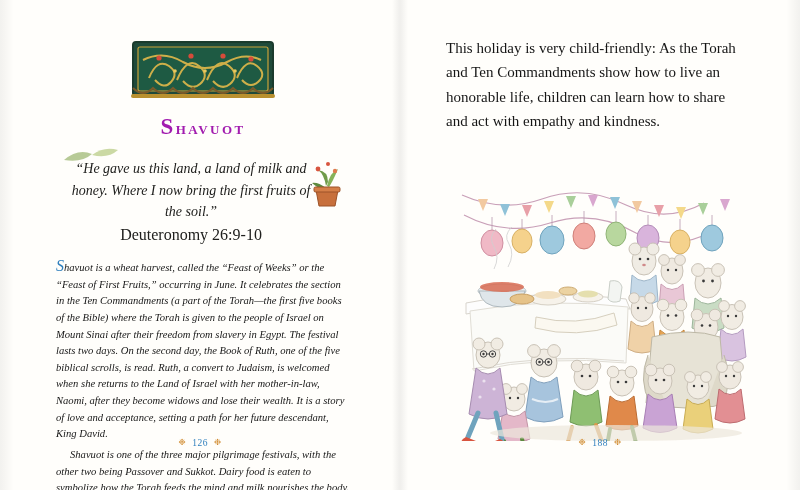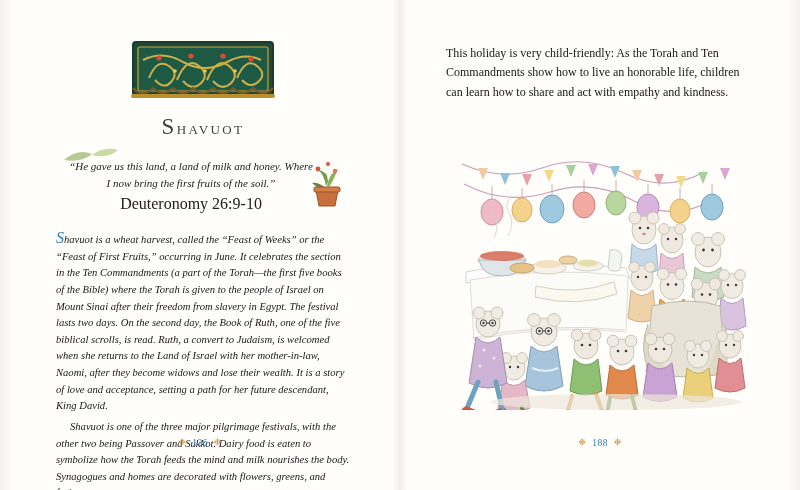--- a/index.html
+++ b/index.html
@@ -57,40 +57,41 @@
     width: 148px;
     height: 62px;
     margin: 4px auto 0;
     position: relative;
   }
   .ornament svg { display: block; }
 
   
   .chapter-title {
     text-align: center;
-    color: #404040;
+    color: #a21caf;
     font-family: "Liberation Serif", serif;
     font-size: 19px;
     letter-spacing: 2.4px;
     margin-top: 14px;
     font-variant: small-caps;
+    font-weight: bold;
   }
   .chapter-title .cap {
     font-size: 23px;
   }
 
   
   .quote-wrap {
     margin: 18px 0 0 0;
     position: relative;
     min-height: 58px;
   }
   .quote {
     font-style: italic;
-    font-size: 11px;
+    font-size: 14px;
     line-height: 1.55;
     text-align: center;
     color: #20201e;
     padding: 0 40px 0 16px;
   }
   .quote-source {
     text-align: center;
     font-size: 16px;
     font-style: normal;
     margin-top: 3px;
@@ -125,24 +126,24 @@
   .body-text p + p { margin-top: 1px; text-indent: 14px; }
   .dropcap {
     color: #2f7fbd;
     font-size: 16px;
     line-height: 1;
     font-variant: small-caps;
   }
 
   
   .intro-text {
-    font-size: 12px;
+    font-size: 15px;
     line-height: 1.62;
     color: #161616;
-    margin: 10px 0 0 0;
+    margin: 2px 0 0 0;
     padding-right: 4px;
     font-family: Liberation Serif, serif;
   }
 
   
   .illus {
     position: relative;
     margin-top: 8px;
     width: 305px;
     height: 300px;

